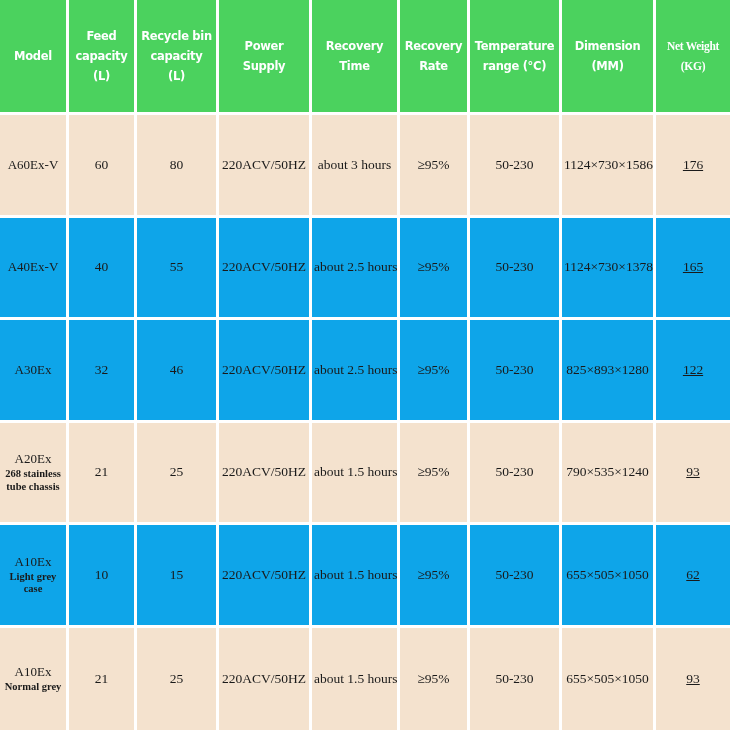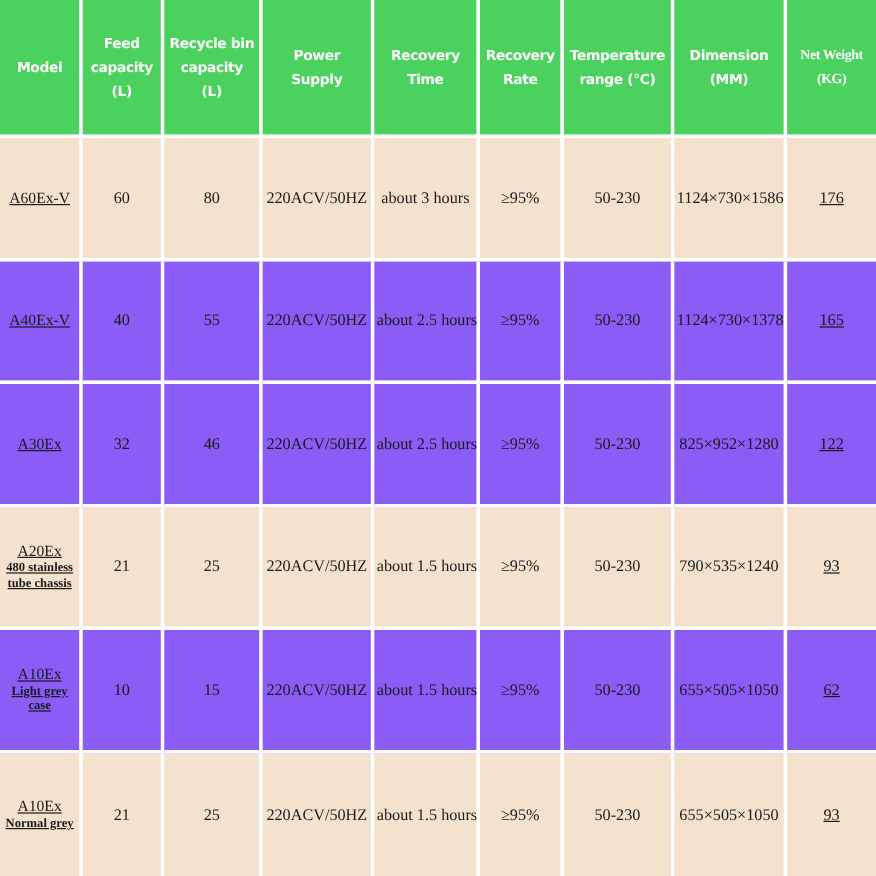--- a/index.html
+++ b/index.html
@@ -59,27 +59,26 @@
     padding: 0 2px;
     border-right: 3px solid #ffffff;
     border-bottom: 3px solid #ffffff;
     box-sizing: border-box;
     white-space: nowrap;
   }
   tbody td:last-child { border-right: none; text-decoration: underline; }
   tbody tr:last-child td { border-bottom: none; }
 
   tbody tr.row-peach td { background: #F4E2CE; }
-  tbody tr.row-grey  td { background: #8b5cf6; }
+  tbody tr.row-grey  td { background: #0ea5e9; }
 
   td.model-cell {
     font-size: 13px;
     line-height: 1.25;
     white-space: normal;
-    text-decoration: underline;
   }
   td.model-cell .model-name { display: block; }
   td.model-cell .model-sub {
     display: block;
     font-size: 10.5px;
     font-weight: bold;
     line-height: 1.2;
     margin-top: 1px;
   }
 </style>
@@ -141,27 +140,27 @@
       <tr class="row-grey">
         <td class="model-cell">
           <span class="model-name">A30Ex</span>
         </td>
         <td>32</td>
         <td>46</td>
         <td>220ACV/50HZ</td>
         <td>about 2.5 hours</td>
         <td>≥95%</td>
         <td>50-230</td>
-        <td>825×952×1280</td>
+        <td>825×893×1280</td>
         <td>122</td>
       </tr>
       <tr class="row-peach">
         <td class="model-cell">
           <span class="model-name">A20Ex</span>
-          <span class="model-sub">480 stainless tube chassis</span>
+          <span class="model-sub">268 stainless tube chassis</span>
         </td>
         <td>21</td>
         <td>25</td>
         <td>220ACV/50HZ</td>
         <td>about 1.5 hours</td>
         <td>≥95%</td>
         <td>50-230</td>
         <td>790×535×1240</td>
         <td>93</td>
       </tr>

